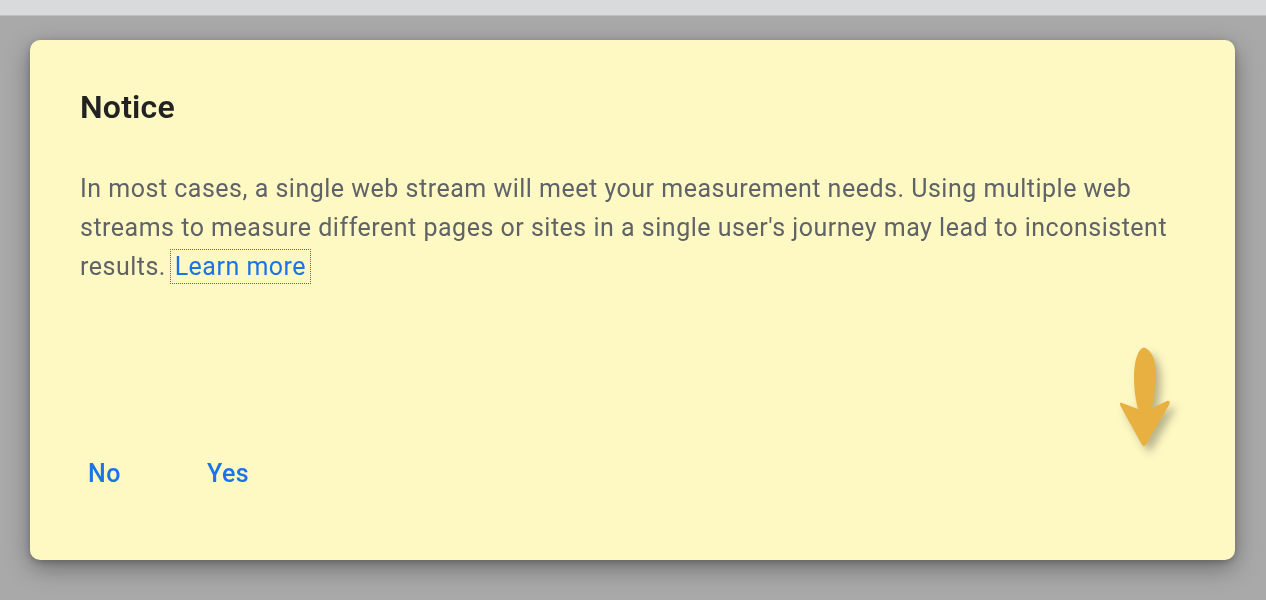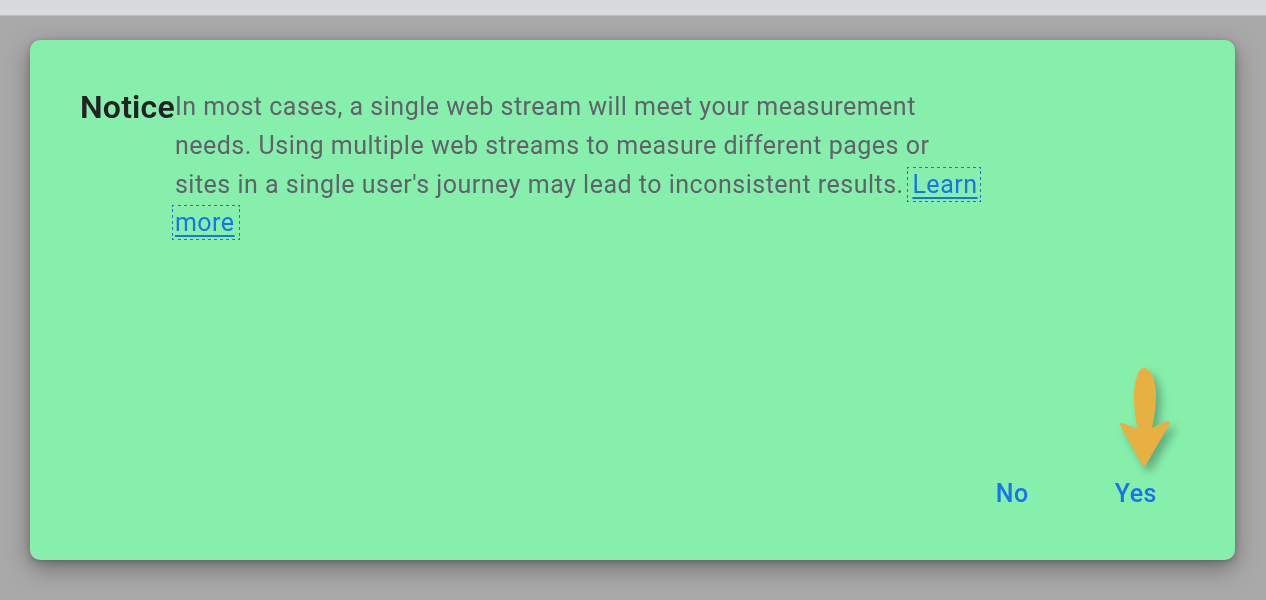--- a/index.html
+++ b/index.html
@@ -15,53 +15,53 @@
       height: 16px;
       background: #d9dadb;
       border-bottom: 1px solid #bfc0c1;
     }
     .dialog {
       position: absolute;
       top: 40px;
       left: 30px;
       width: 1205px;
       height: 520px;
-      background: #86efac;
+      background: #fef9c3;
       border-radius: 10px;
       box-shadow: 0 8px 24px rgba(0,0,0,0.35), 0 2px 6px rgba(0,0,0,0.2);
-      padding: 48px 50px 36px 50px;
+      padding: 48px 50px 56px 50px;
       display: flex;
+      flex-direction: column;
     }
     .dialog-title {
       font-size: 32px;
       font-weight: 600;
       color: #222;
       letter-spacing: 0.2px;
       margin-bottom: 44px;
     }
     .dialog-body p {
       font-size: 25px;
       line-height: 1.55;
       color: #5f6368;
       letter-spacing: 0.5px;
       margin-bottom: 30px;
     }
     .learn-more {
       color: #1a73e8;
-      text-decoration: underline;
       text-underline-offset: 4px;
       outline: 1.5px dotted #1a73e8;
       outline-offset: 2px;
       padding: 0 2px;
       cursor: pointer;
     }
     .dialog-actions {
       margin-top: auto;
       display: flex;
-      justify-content: space-between;
+      justify-content: flex-start;
       gap: 70px;
       padding-right: 20px;
       padding-bottom: 10px;
       position: relative;
     }
     .dialog-btn {
       background: none;
       border: none;
       font-family: inherit;
       font-size: 25px;

